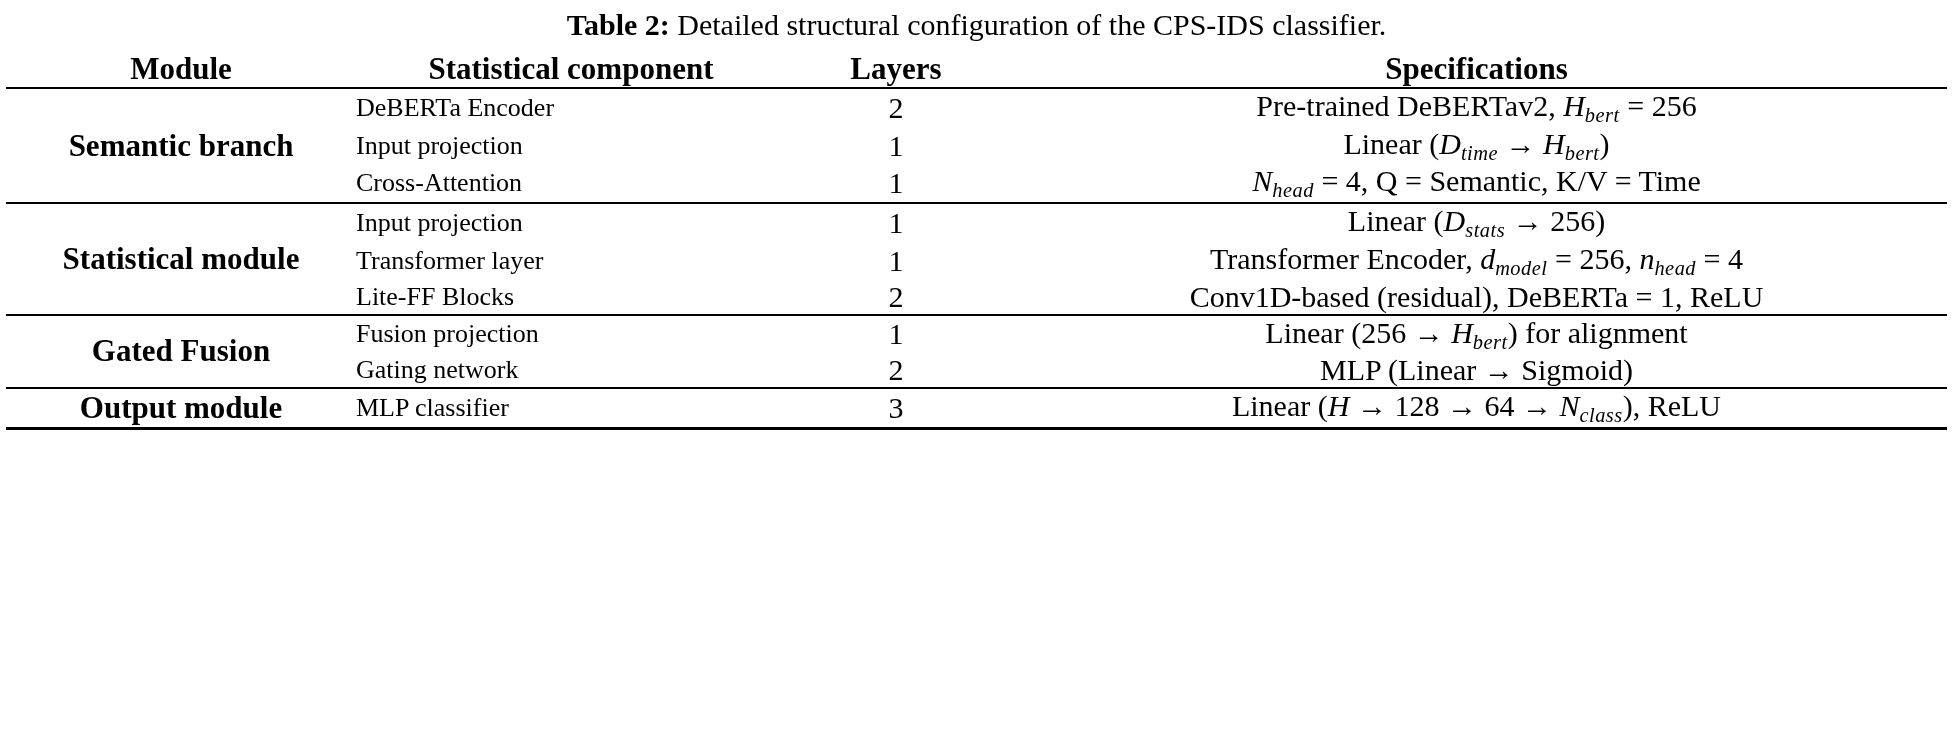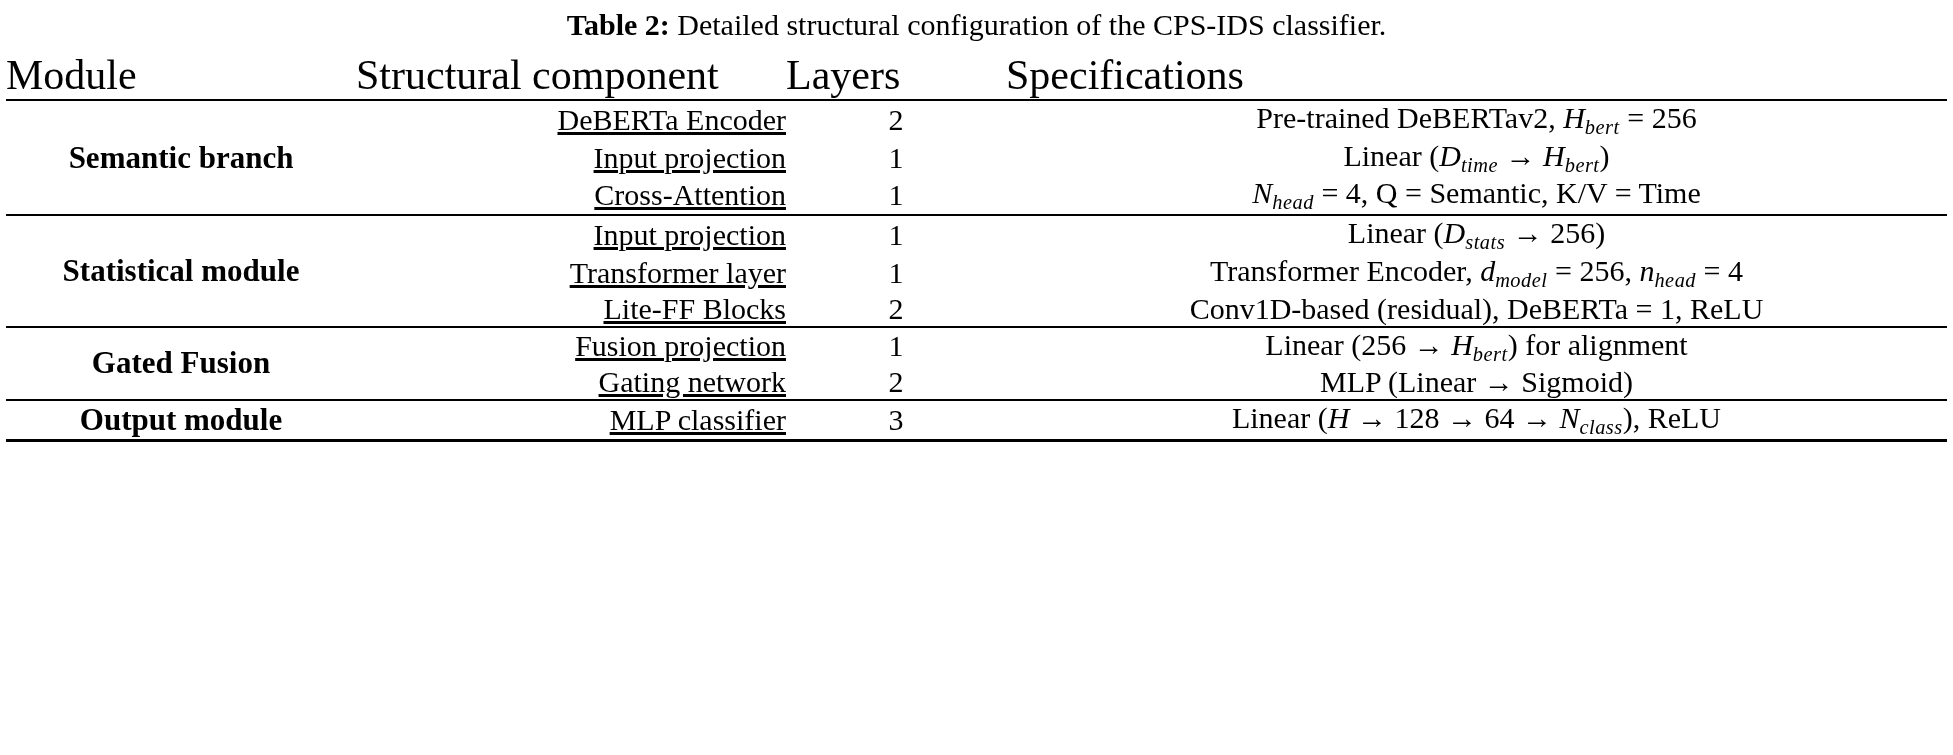--- a/index.html
+++ b/index.html
@@ -44,42 +44,41 @@
     padding: 0;
     vertical-align: middle;
   }
   .rule-mid td {
     border-top: 2px solid #000;
   }
   .rule-bot td {
     border-bottom: 3.5px solid #000;
   }
   thead th {
-    font-weight: normal;
-    font-size: 42px;
-    text-align: left;
+    font-weight: bold;
+    font-size: 31px;
+    text-align: center;
     padding: 14px 0 16px 0;
   }
   .col-module   { width: 350px; }
   .col-comp     { width: 430px; }
   .col-layers   { width: 220px; }
   .col-spec     { width: 941px; }
 
   td.module-cell {
     font-weight: bold;
     font-size: 31px;
     text-align: center;
     padding: 0 4px;
     font-family: Liberation Serif, serif;
   }
   td.comp-cell {
-    text-align: right;
-    font-size: 30px;
+    text-align: left;
+    font-size: 26px;
     padding: 5px 4px;
-    text-decoration: underline;
   }
   td.layers-cell {
     text-align: center;
     font-size: 30px;
     padding: 5px 4px;
   }
   td.spec-cell {
     text-align: center;
     font-size: 30px;
     padding: 5px 4px;
@@ -106,21 +105,21 @@
   <table class="tbl">
     <colgroup>
       <col class="col-module">
       <col class="col-comp">
       <col class="col-layers">
       <col class="col-spec">
     </colgroup>
     <thead>
       <tr class="rule-top">
         <th>Module</th>
-        <th>Structural component</th>
+        <th>Statistical component</th>
         <th>Layers</th>
         <th>Specifications</th>
       </tr>
     </thead>
     <tbody id="tbody">
         <tr class="rule-mid">
           <td class="module-cell" rowspan="3">Semantic branch</td>
           <td class="comp-cell">DeBERTa Encoder</td>
           <td class="layers-cell">2</td>
           <td class="spec-cell">Pre-trained DeBERTav2, <span class="mi">H</span><span class="sub">bert</span> = 256</td>

